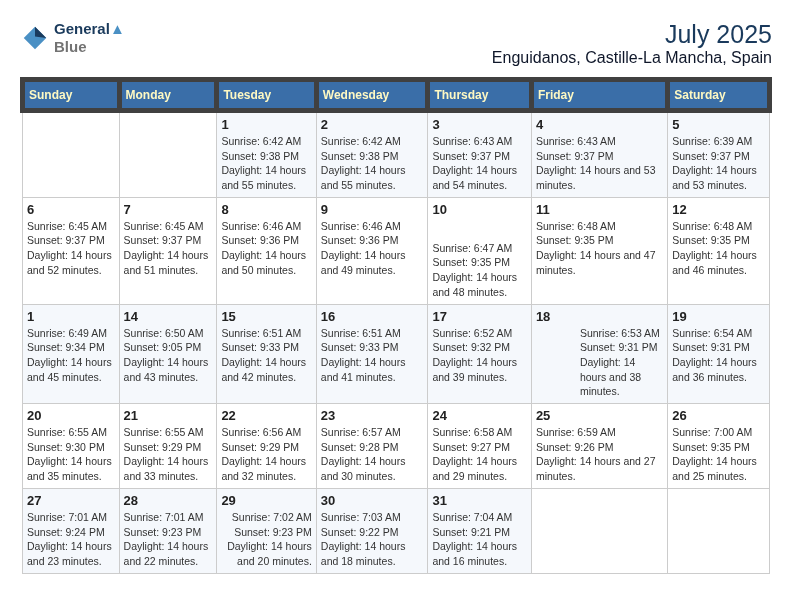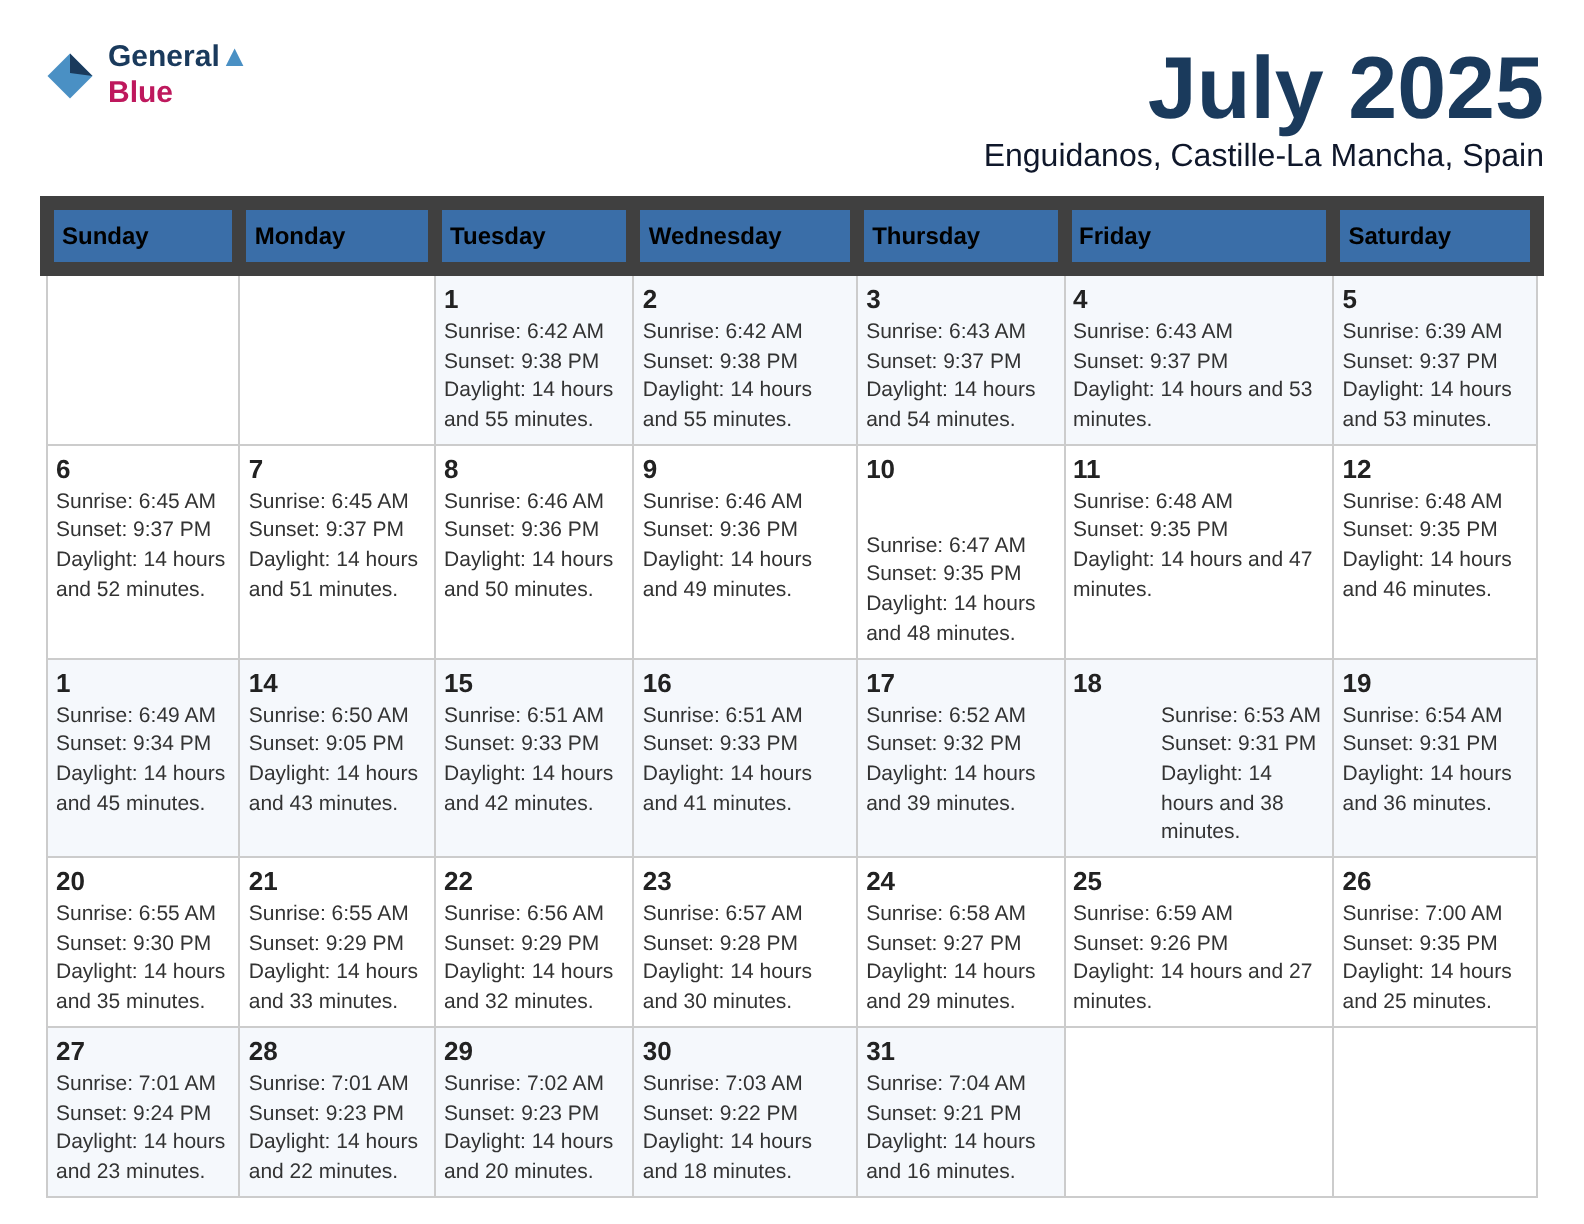--- a/index.html
+++ b/index.html
@@ -31,40 +31,40 @@
     }
     .logo-icon {
       width: 30px;
       height: 30px;
       margin-right: 4px;
     }
     .title-section {
       text-align: right;
     }
     .main-title {
-      font-size: 44px;
+      font-size: 25px;
       color: #1a3a5c;
-      font-weight: bold;
+      font-weight: normal;
     }
     .subtitle {
       font-size: 16px;
       color: #0f172a;
     }
     table {
       width: 100%;
       border-collapse: collapse;
       font-size: 11px;
     }
     thead tr th {
       background-color: #3a6ea8;
-      color: #000000;
+      color: #fef9c3;
       padding: 6px 4px;
       text-align: left;
       font-size: 12px;
-      border: 7px solid #404040;
+      border: 5px solid #404040;
     }
     tbody tr td {
       border: 1px solid #ccc;
       padding: 4px 4px;
       vertical-align: top;
       height: 85px;
       background: #fff;
     }
     tbody tr:nth-child(odd) td {
       background: #f5f8fc;
@@ -89,21 +89,21 @@
 <body>
 
 <div class="header">
   <div class="logo">
     <svg class="logo-icon" viewBox="0 0 40 40">
       <polygon points="20,5 35,20 20,35 5,20" fill="#4a90c4"></polygon>
       <polygon points="20,5 35,20 20,18" fill="#1a3a5c"></polygon>
     </svg>
     <div class="logo-text">
       <div>General<span>▲</span></div>
-      <div style="color:#be185d">Blue</div>
+      <div style="color:#737373">Blue</div>
     </div>
   </div>
   <div class="title-section">
     <div class="main-title">July 2025</div>
     <div class="subtitle">Enguidanos, Castille-La Mancha, Spain</div>
   </div>
 </div>
 
 <table>
   <thead>
@@ -292,21 +292,21 @@
 Daylight: 14 hours and 23 minutes.</div>
         </td>
         <td>
           <span class="day-number">28</span>
           <div class="day-info" style="white-space: pre-line;">Sunrise: 7:01 AM
 Sunset: 9:23 PM
 Daylight: 14 hours and 22 minutes.</div>
         </td>
         <td>
           <span class="day-number">29</span>
-          <div class="day-info" style="white-space: pre-line;">Sunrise: 7:02 AM
+          <div class="day-info" style="white-space: pre-line; text-align: right;">Sunrise: 7:02 AM
 Sunset: 9:23 PM
 Daylight: 14 hours and 20 minutes.</div>
         </td>
         <td>
           <span class="day-number">30</span>
           <div class="day-info" style="white-space: pre-line;">Sunrise: 7:03 AM
 Sunset: 9:22 PM
 Daylight: 14 hours and 18 minutes.</div>
         </td>
         <td>

